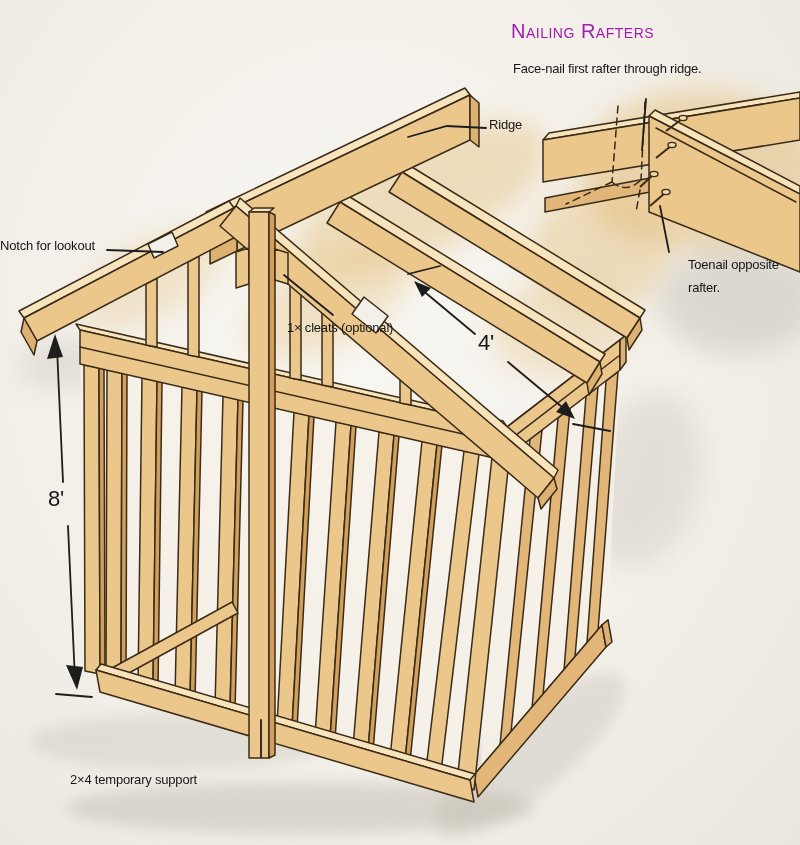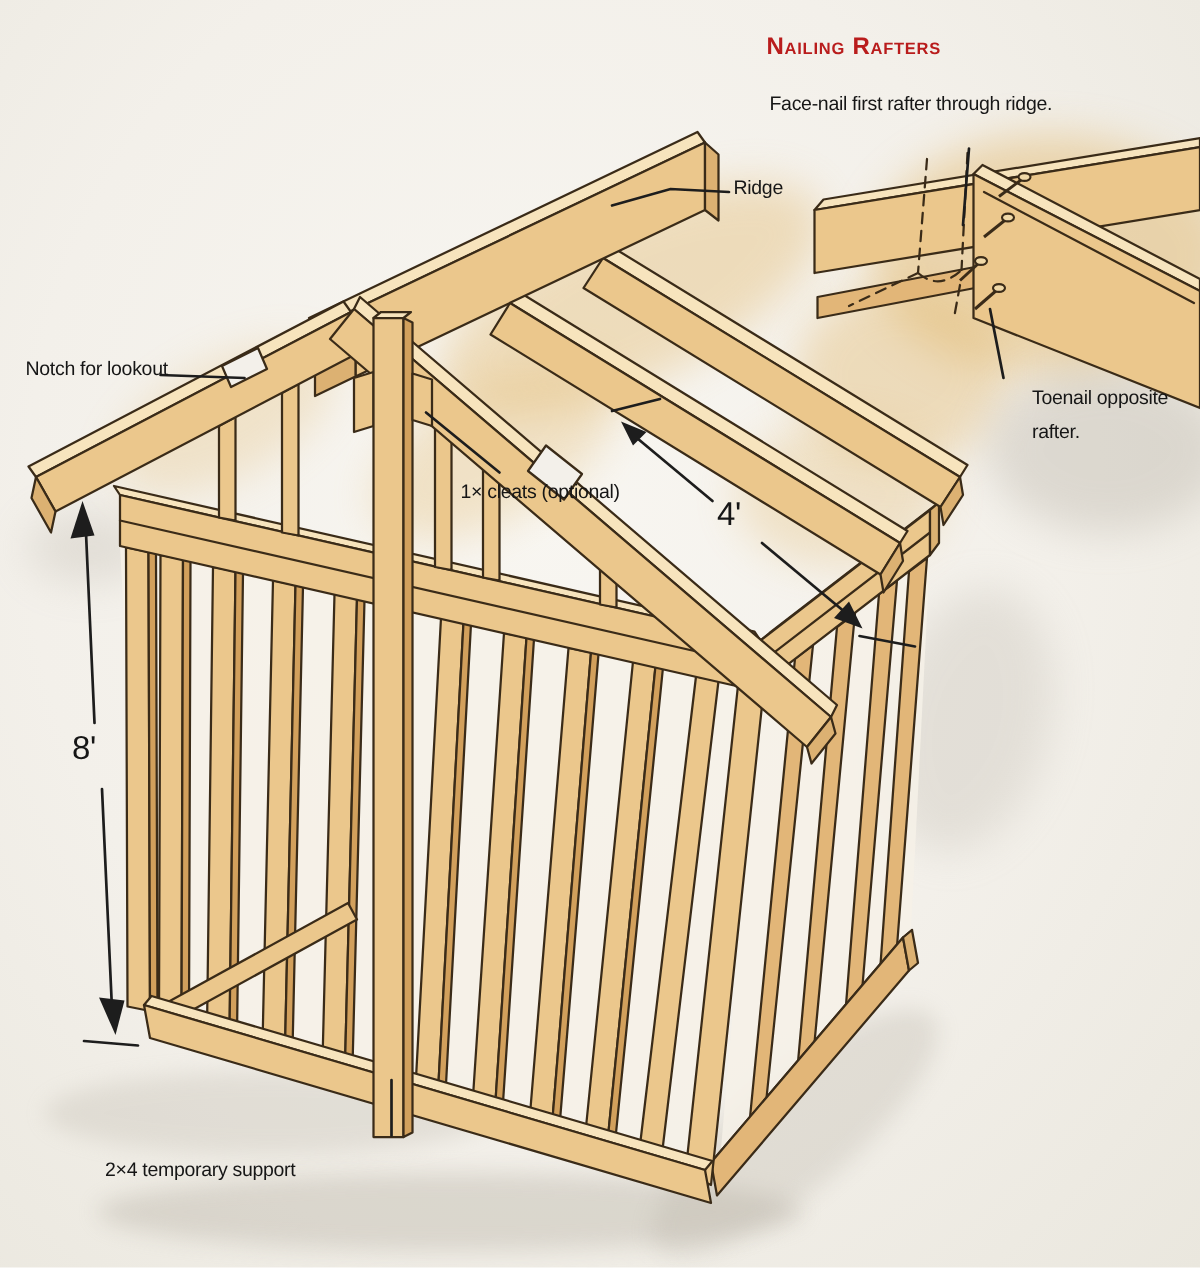--- a/index.html
+++ b/index.html
@@ -9,21 +9,21 @@
     background:radial-gradient(ellipse at 45% 40%, #f8f6f1 0%, #f3f0ea 55%, #eae7de 100%);
     position:relative;overflow:hidden;
   }
   #stage{position:absolute;left:0;top:0;width:800px;height:845px;}
   svg{position:absolute;left:0;top:0;}
   .label{
     position:absolute;color:#161616;font-size:13px;line-height:23px;
     letter-spacing:-0.2px;white-space:normal;
   }
   .label.dim{font-size:22px;line-height:24px;}
-  .label.title{font-weight:bold;font-size:16px;font-variant:small-caps;letter-spacing:0.5px;color:#b91c1c;}
+  .label.title{font-weight:normal;font-size:20px;font-variant:small-caps;letter-spacing:0.5px;color:#a21caf;}
   
   .wf{fill:#ebc78c;}   
   .wl{fill:#f7e4bd;}   
   .wm{fill:#e2b678;}   
   .wd{fill:#d2a05c;}   
   .we{fill:#dcb172;}   
   .bgc{fill:#f3f0ea;}  
   .bay{fill:#f6f1e7;opacity:.85;}
   .ol{stroke:#3a2b18;stroke-width:1.5;stroke-linejoin:round;}
   .noln{stroke:none;}
@@ -233,23 +233,23 @@
     <line class="dimln" x1="669" y1="252" x2="660" y2="206"></line>
   </g>
 </svg>
 
 <div class="label title" style="left:511px;top:20px;width:220px;">Nailing Rafters</div>
 
 <div class="label" style="left:513px;top:57px;width:205px;">Face-nail first rafter through ridge.</div>
 
 <div class="label" style="left:489px;top:113px;">Ridge</div>
 
-<div class="label" style="left:17px;top:234px;width:105px;">Notch for lookout</div>
-
-<div class="label" style="left:307px;top:316px;width:110px;">1× cleats (optional)</div>
+<div class="label" style="left:0;top:234px;width:105px;">Notch for lookout</div>
+
+<div class="label" style="left:287px;top:316px;width:110px;">1× cleats (optional)</div>
 
 <div class="label dim" style="left:48px;top:487px;">8'</div>
 
 <div class="label dim" style="left:478px;top:331px;">4'</div>
 
 <div class="label" style="left:688px;top:253px;width:105px;">Toenail opposite rafter.</div>
 
 <div class="label" style="left:70px;top:756px;width:280px;margin-top:12px;">2×4 temporary support</div>
 </div>
 

